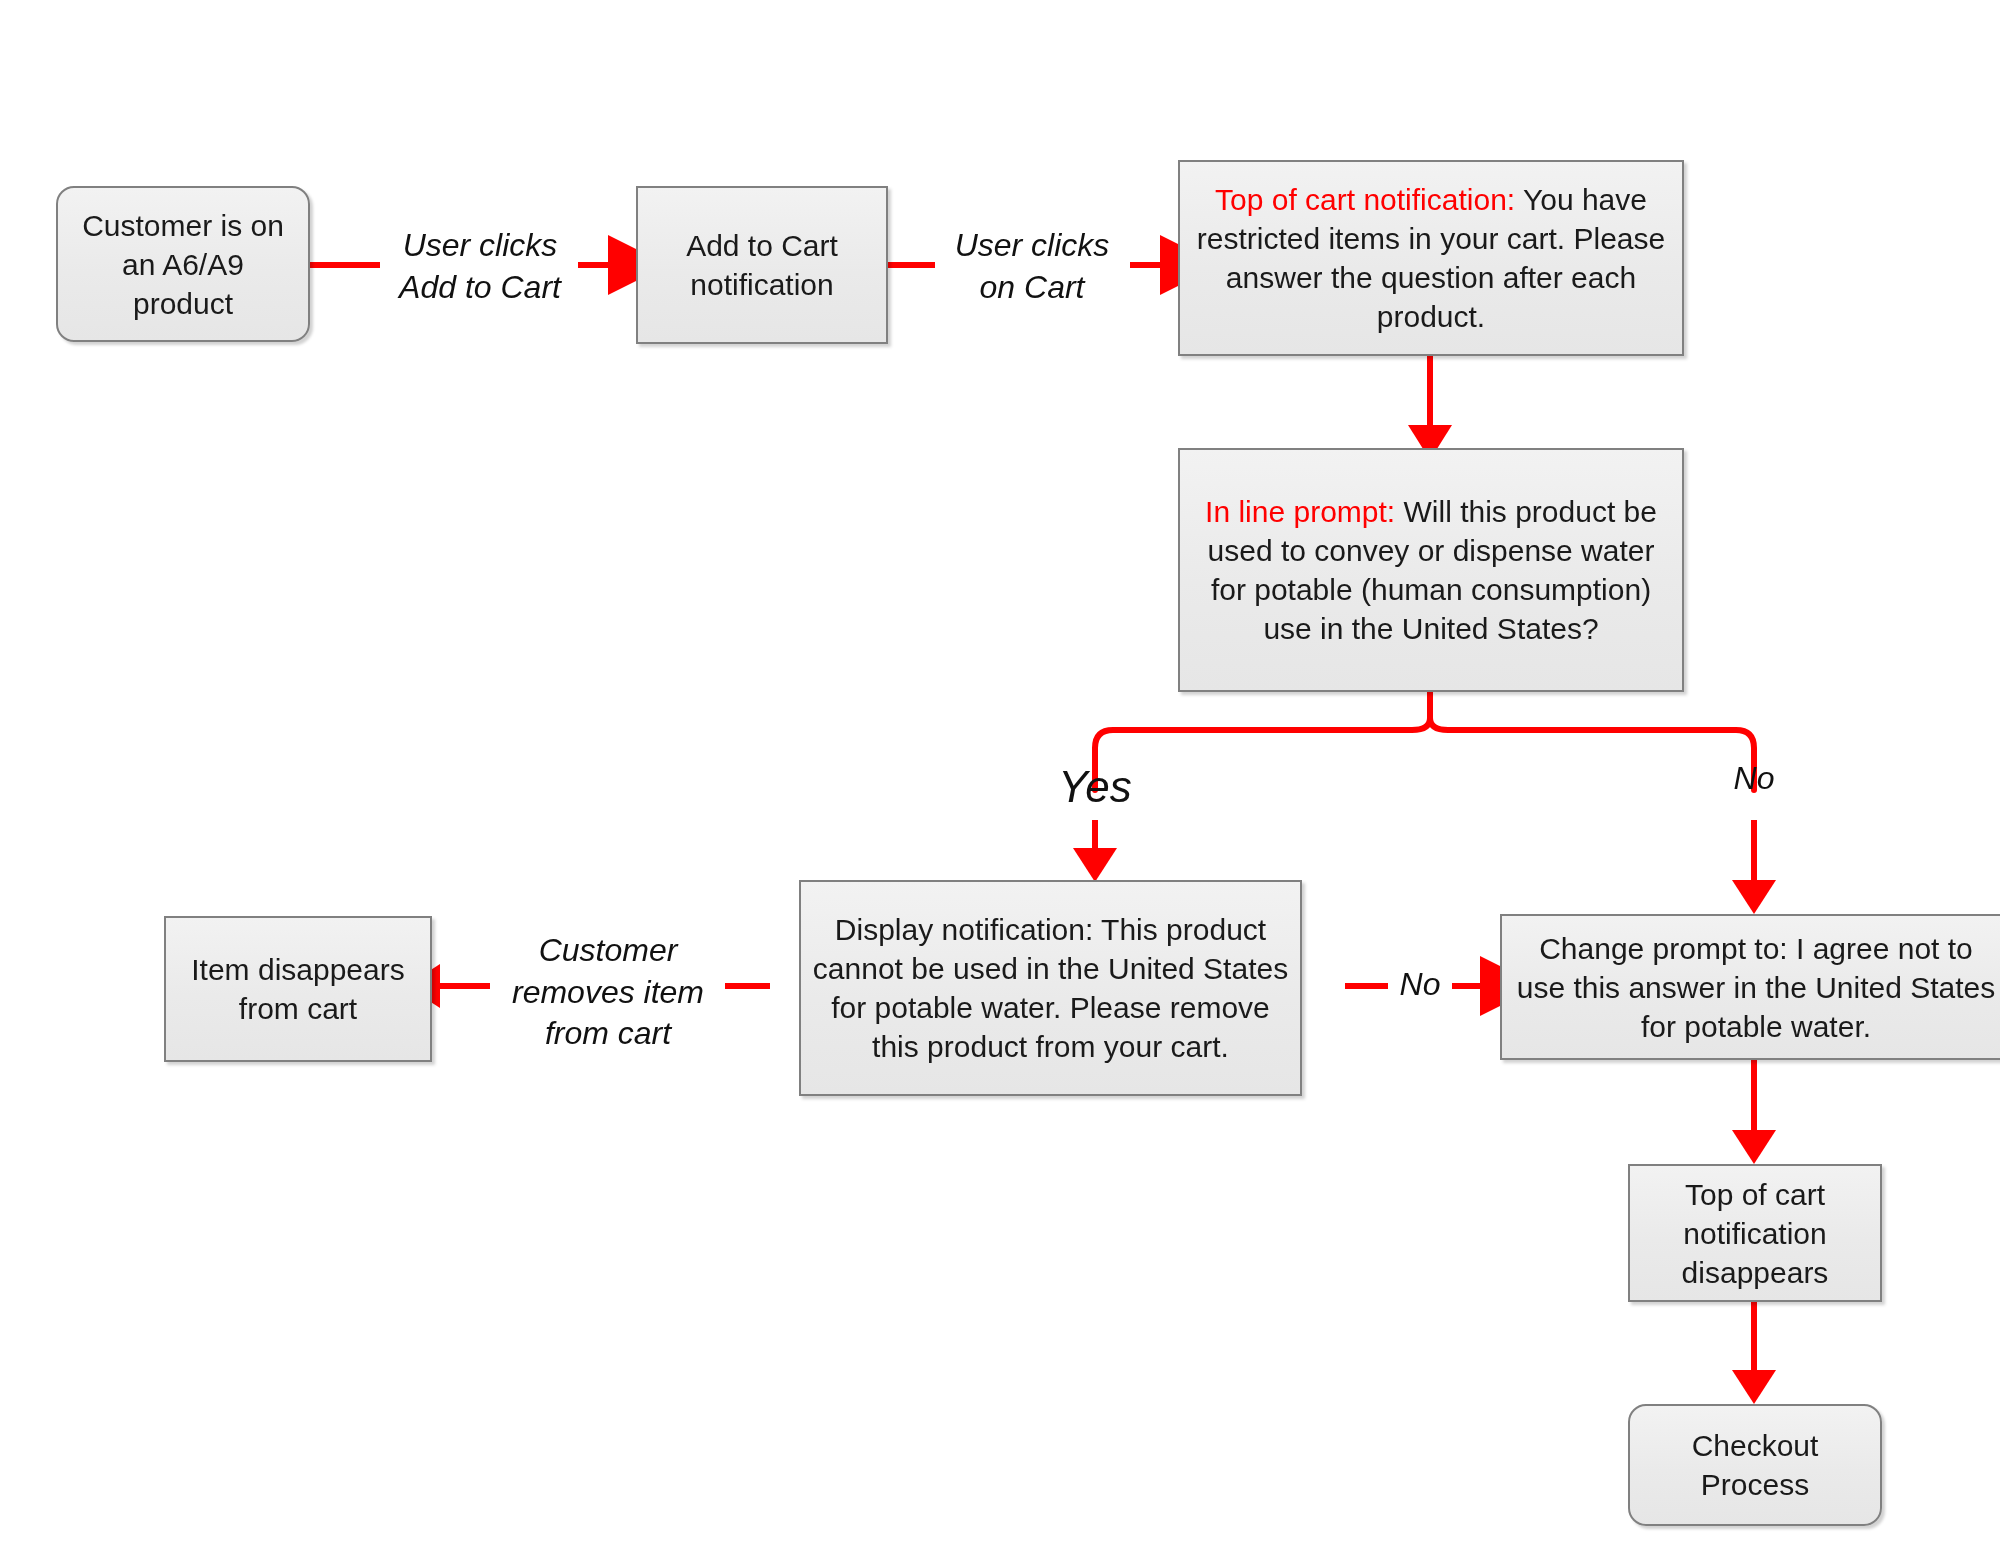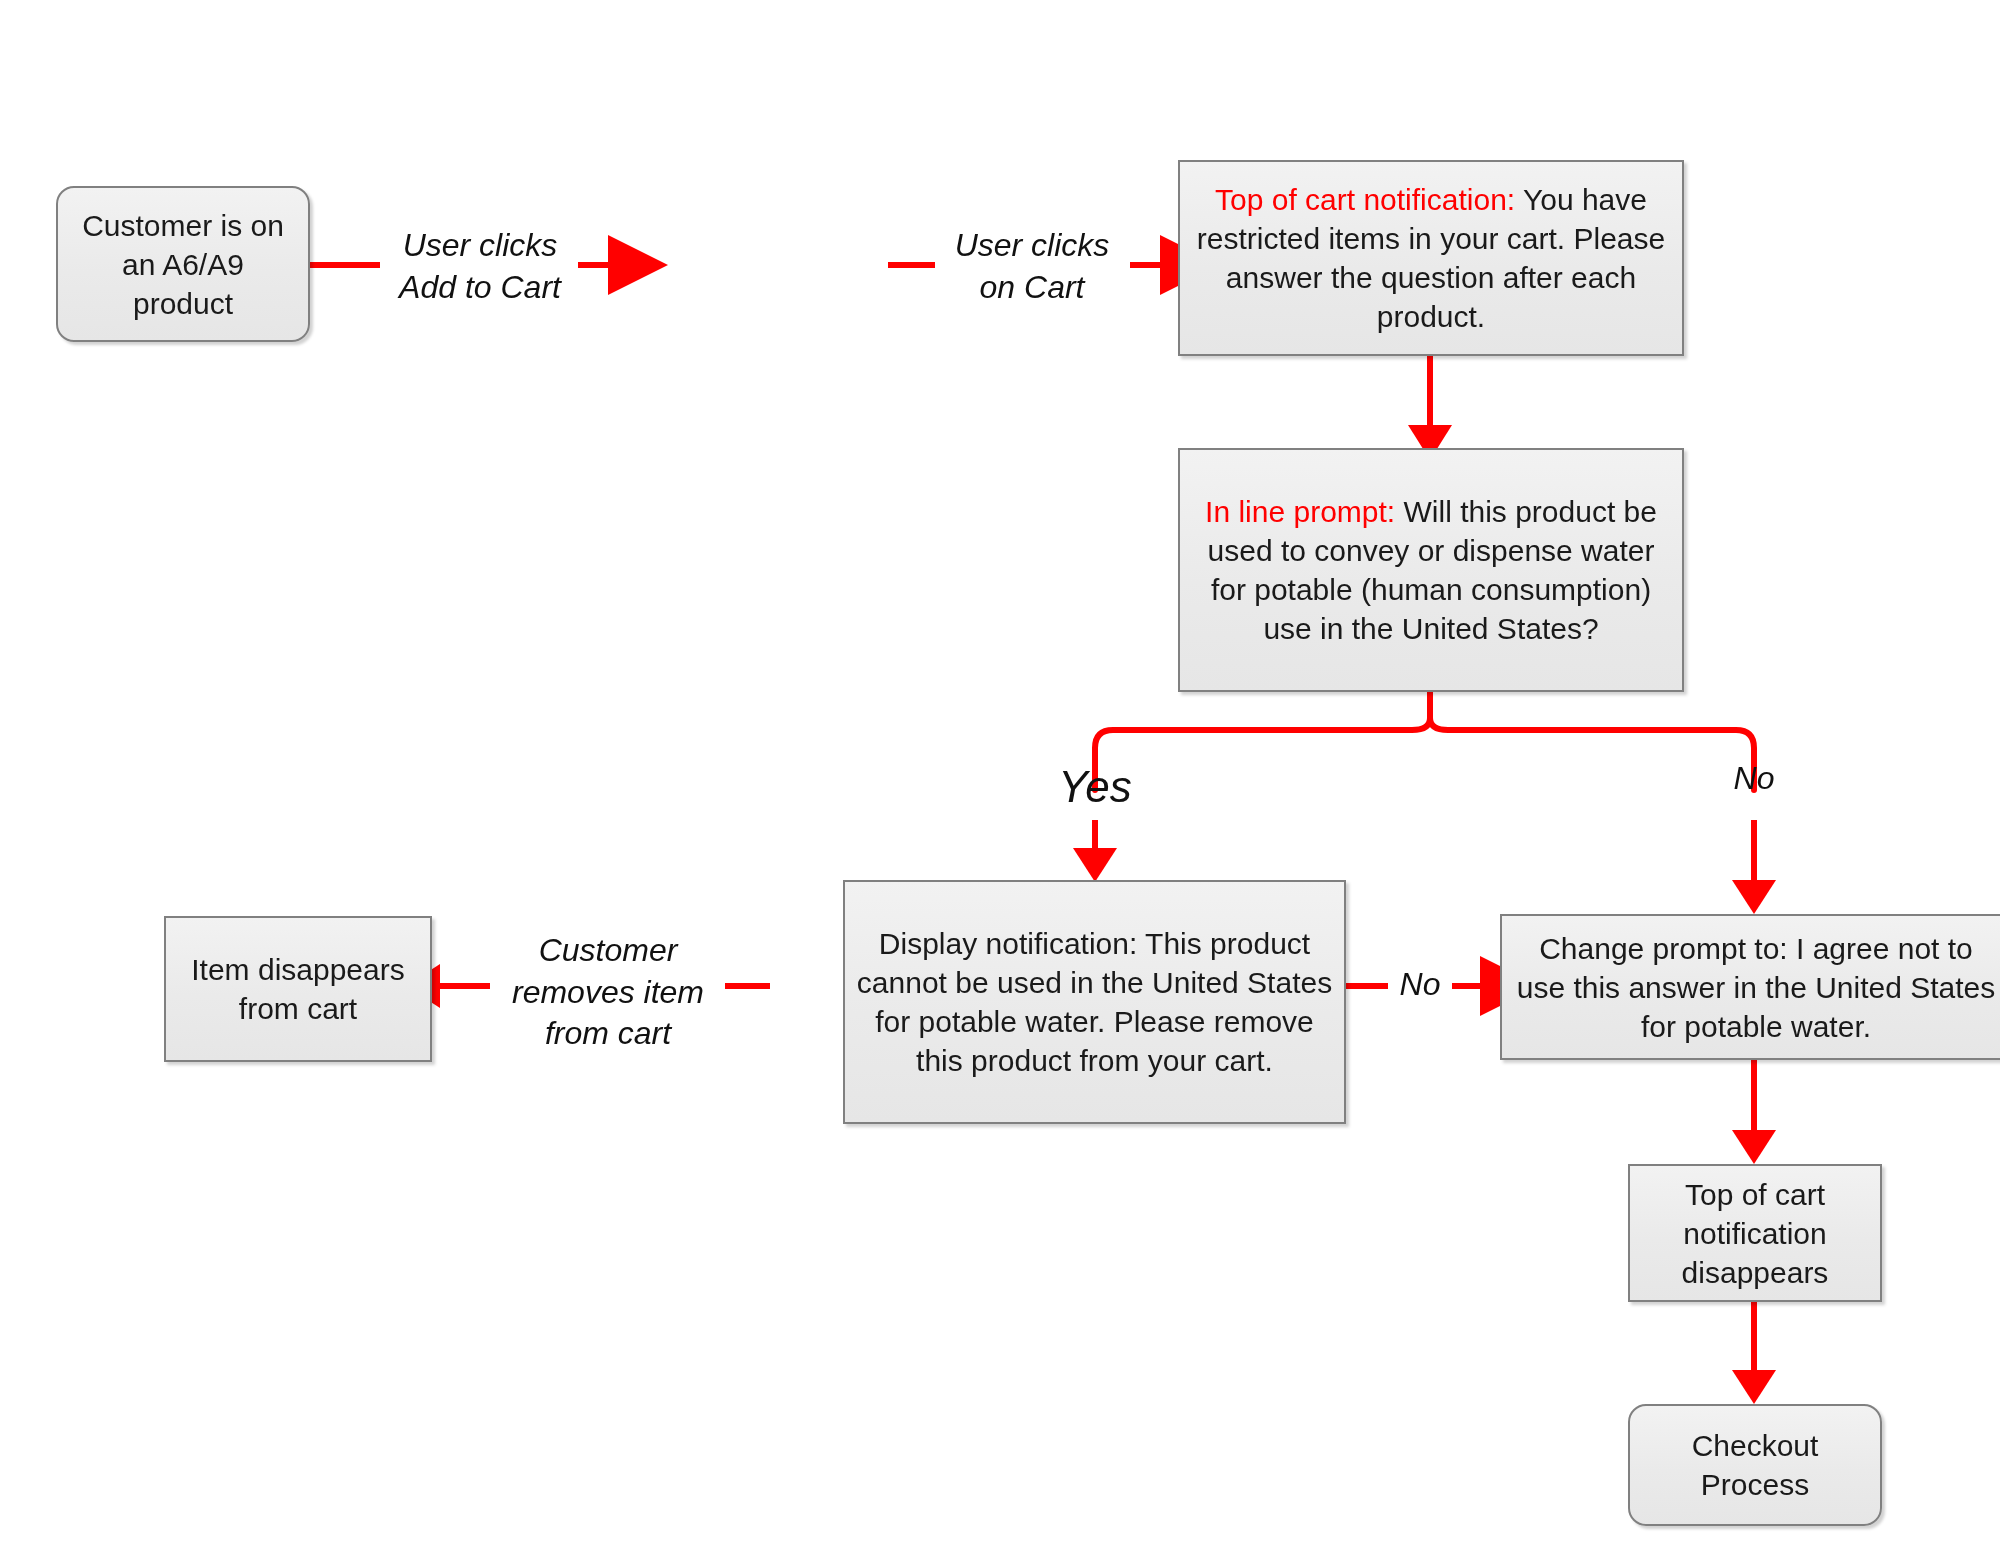--- a/index.html
+++ b/index.html
@@ -102,34 +102,37 @@
     <path d="M1732,1130 L1776,1130 L1754,1164 Z" class="fill-red"></path>
 
     <line x1="1754" y1="1300" x2="1754" y2="1370" class="stroke-red" stroke-width="6"></line>
     <path d="M1732,1370 L1776,1370 L1754,1404 Z" class="fill-red"></path>
   </svg>
 
   <div class="node terminal" style="left:56px; top:186px; width:254px; height:156px; font-size:30px;">
     <span class="txt">Customer is on an A6/A9 product</span>
   </div>
 
+  <div class="node" style="left:636px; top:186px; width:252px; height:158px; font-size:30px;">
+    <span class="txt">Add to Cart notification</span>
+  </div>
 
   <div class="node" style="left:1178px; top:160px; width:506px; height:196px; font-size:30px;">
     <span class="txt">
       <span class="lbl-red">Top of cart notification:</span><span> You have restricted items in your cart. Please answer the question after each product.</span>
     </span>
   </div>
 
   <div class="node" style="left:1178px; top:448px; width:506px; height:244px; font-size:30px;">
     <span class="txt">
       <span class="lbl-red">In line prompt:</span><span> Will this product be used to convey or dispense water for potable (human consumption) use in the United States?</span>
     </span>
   </div>
 
-  <div class="node" style="left:843px; top:880px; width:503px; height:244px; font-size:30px;">
+  <div class="node" style="left:799px; top:880px; width:503px; height:216px; font-size:30px;">
     <span class="txt">Display notification: This product cannot be used in the United States for potable water. Please remove this product from your cart.</span>
   </div>
 
   <div class="node" style="left:1500px; top:914px; width:512px; height:146px; font-size:30px;">
     <span class="txt">Change prompt to: I agree not to use this answer in the United States for potable water.</span>
   </div>
 
   <div class="node" style="left:164px; top:916px; width:268px; height:146px; font-size:30px;">
     <span class="txt">Item disappears from cart</span>
   </div>

